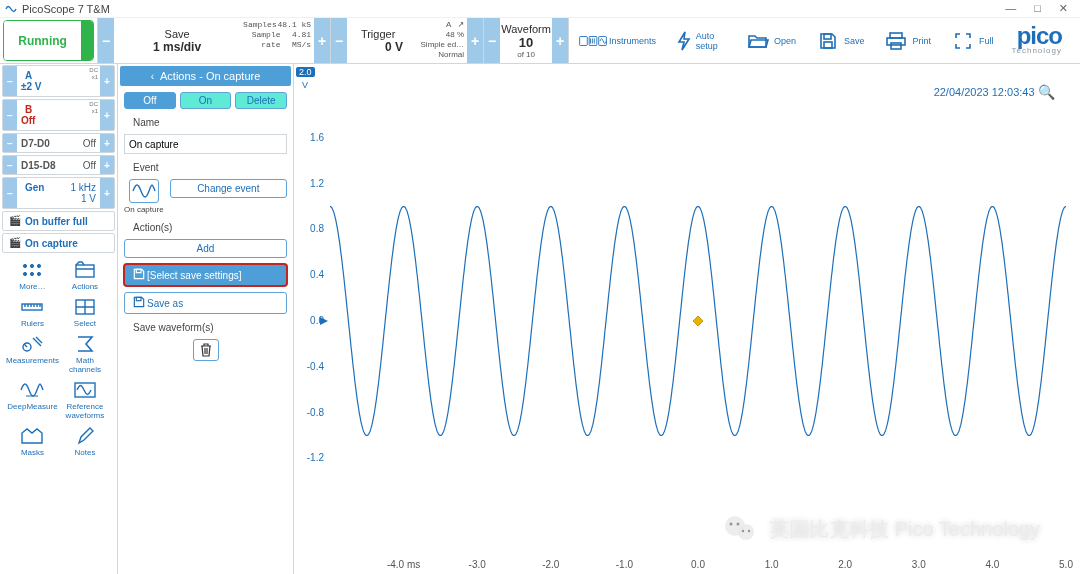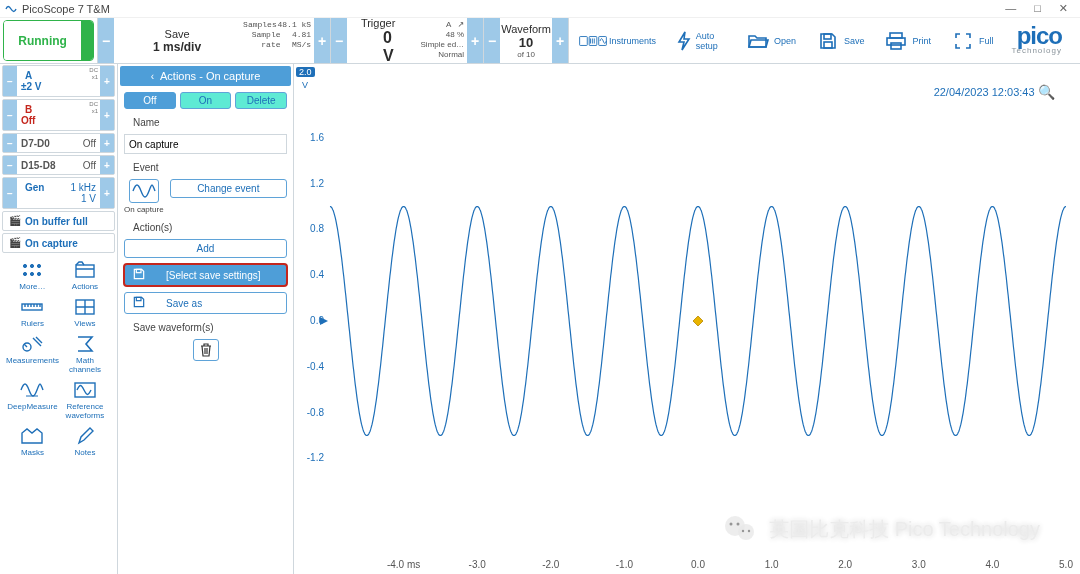--- a/index.html
+++ b/index.html
@@ -78,21 +78,21 @@
     display:flex;align-items:center;justify-content:center;
     font-size:14px;
     font-weight:bold;
   }
   .scope-panel .mid { width: 126px; padding: 2px 4px; display:flex;flex-direction:column;align-items:center;justify-content:center;}
   .scope-panel .title { font-size:11px;}
   .scope-panel .value { font-weight:700; font-size:12px;}
   .scope-panel .small { width: 74px; font-size:8px; line-height:10px; color:#555; text-align:right; padding:2px 3px;font-family:Liberation Mono, monospace;}
   .scope-panel .small div{display:flex;justify-content:space-between;}
   .trigger-panel .mid { width: 62px; padding:2px 4px; display:flex;flex-direction:column;align-items:center;justify-content:center;}
-  .trigger-panel .value{font-weight:700;font-size:16px;margin-left:32px;}
+  .trigger-panel .value{font-weight:700;font-size:12px;margin-left:32px;}
   .trigger-panel .small { width:58px; font-size:8px;line-height:10px; text-align:right; padding:2px 3px;color:#555;}
   .trigger-panel .small .hdr{display:flex;justify-content:flex-end;gap:6px;font-size:8px;}
   .wave-panel .mid { width: 52px; display:flex;flex-direction:column;align-items:center;justify-content:center;}
   .wave-panel .title{font-size:11px;}
   .wave-panel .num{font-weight:700;font-size:13px;}
   .wave-panel .of{font-size:8px;color:#555;}
   .sep { width:1px;background:var(--gray-stroke);}
   .toolbar {
     flex:1;
     display:flex;
@@ -178,21 +178,21 @@
     width:100%;border:1px solid var(--gray-stroke);padding:2px 4px;font-size:10px;height:20px;
   }
   .evt-row{display:flex;gap:6px;align-items:flex-start;}
   .evt-icon-box{display:flex;flex-direction:column;align-items:center;gap:2px;font-size:8px;color:#444;}
   .evt-icon{width:30px;height:24px;border:1px solid var(--blue-light);border-radius:3px;display:flex;align-items:center;justify-content:center;}
   .wide-btn{
     border:1px solid var(--blue-light);border-radius:3px;
     text-align:center;font-size:10px;padding:3px 0;color:var(--blue);background:#fff;
     width:100%;
   }
-  .wide-btn.with-icon{display:flex;align-items:center;gap:21px;padding-left:8px;text-align:left;justify-content:flex-start;}
+  .wide-btn.with-icon{display:flex;align-items:center;gap:2px;padding-left:8px;text-align:left;justify-content:flex-start;}
   .highlight-red{outline:2px solid var(--red);outline-offset:-1px;}
   .center-btn-row{display:flex;justify-content:center;}
   .trash{width:26px;height:22px;border:1px solid var(--blue-light);border-radius:3px;display:flex;align-items:center;justify-content:center;}
   .pair{display:flex;gap:4px;}
   
   .main-row{display:flex;height:calc(574px - 18px - 46px);position:relative;}
   .chart-wrap{flex:1;position:relative;background:#fff;}
   .chart-svg{position:absolute;inset:0;}
   .y-badge{
     position:absolute;left:2px;top:3px;
@@ -440,21 +440,21 @@
           </span>
           <span style="text-align:center;white-space:pre-line">Rulers</span>
         </div>
         <div class="ig-btn">
           <span class="ic">
             <svg width="20" height="16" viewBox="0 0 20 16" fill="none" stroke="#1e6fb8" stroke-width="1.4">
               <rect x="1" y="1" width="18" height="14"></rect>
               <path d="M10 1v14M1 8h18"></path>
             </svg>
           </span>
-          <span style="text-align:center;white-space:pre-line">Views</span>
+          <span style="text-align:center;white-space:pre-line">Select</span>
         </div>
         <div class="ig-btn">
           <span class="ic">
             <svg width="22" height="18" viewBox="0 0 22 18" fill="none" stroke="#1e6fb8" stroke-width="1.4">
               <circle cx="6" cy="12" r="4"></circle>
               <path d="M6 12 3 9M12 3l8 8M15 2l6 6"></path>
             </svg>
           </span>
           <span style="text-align:center;white-space:pre-line">Measurements</span>
         </div>

